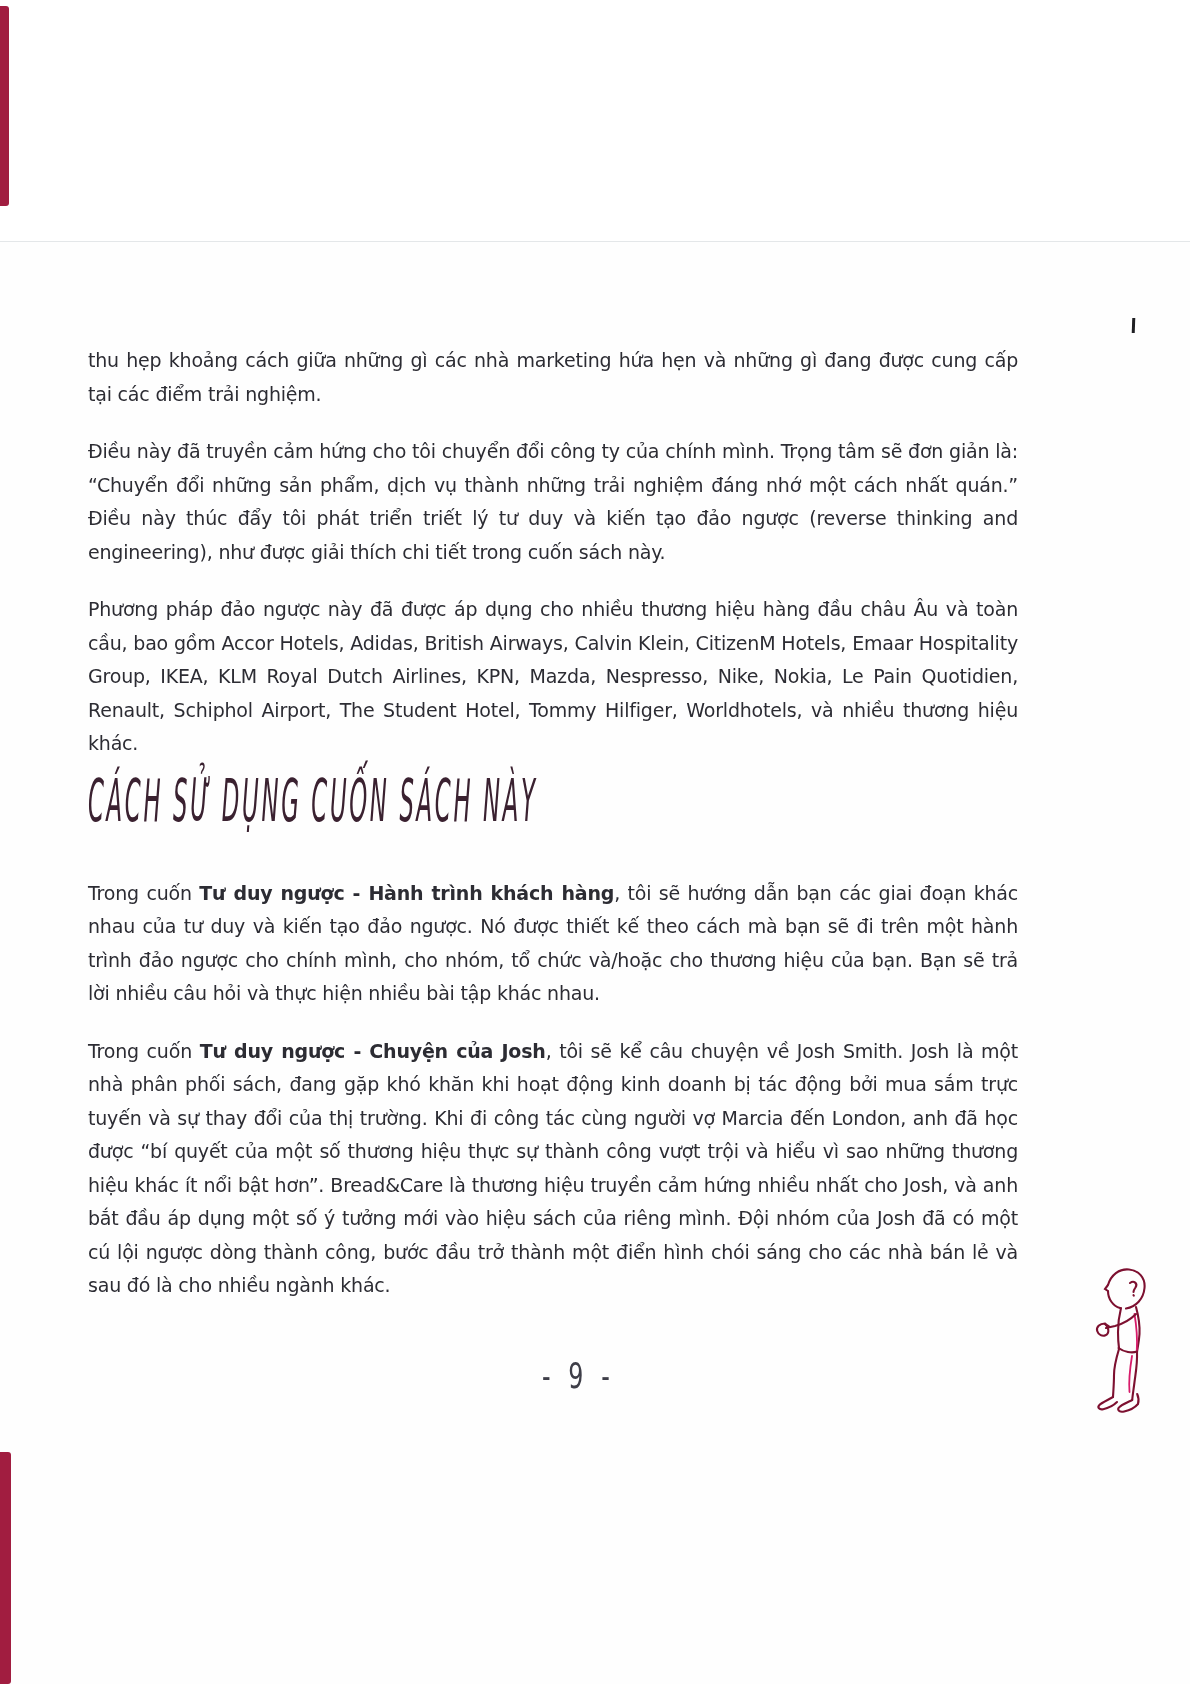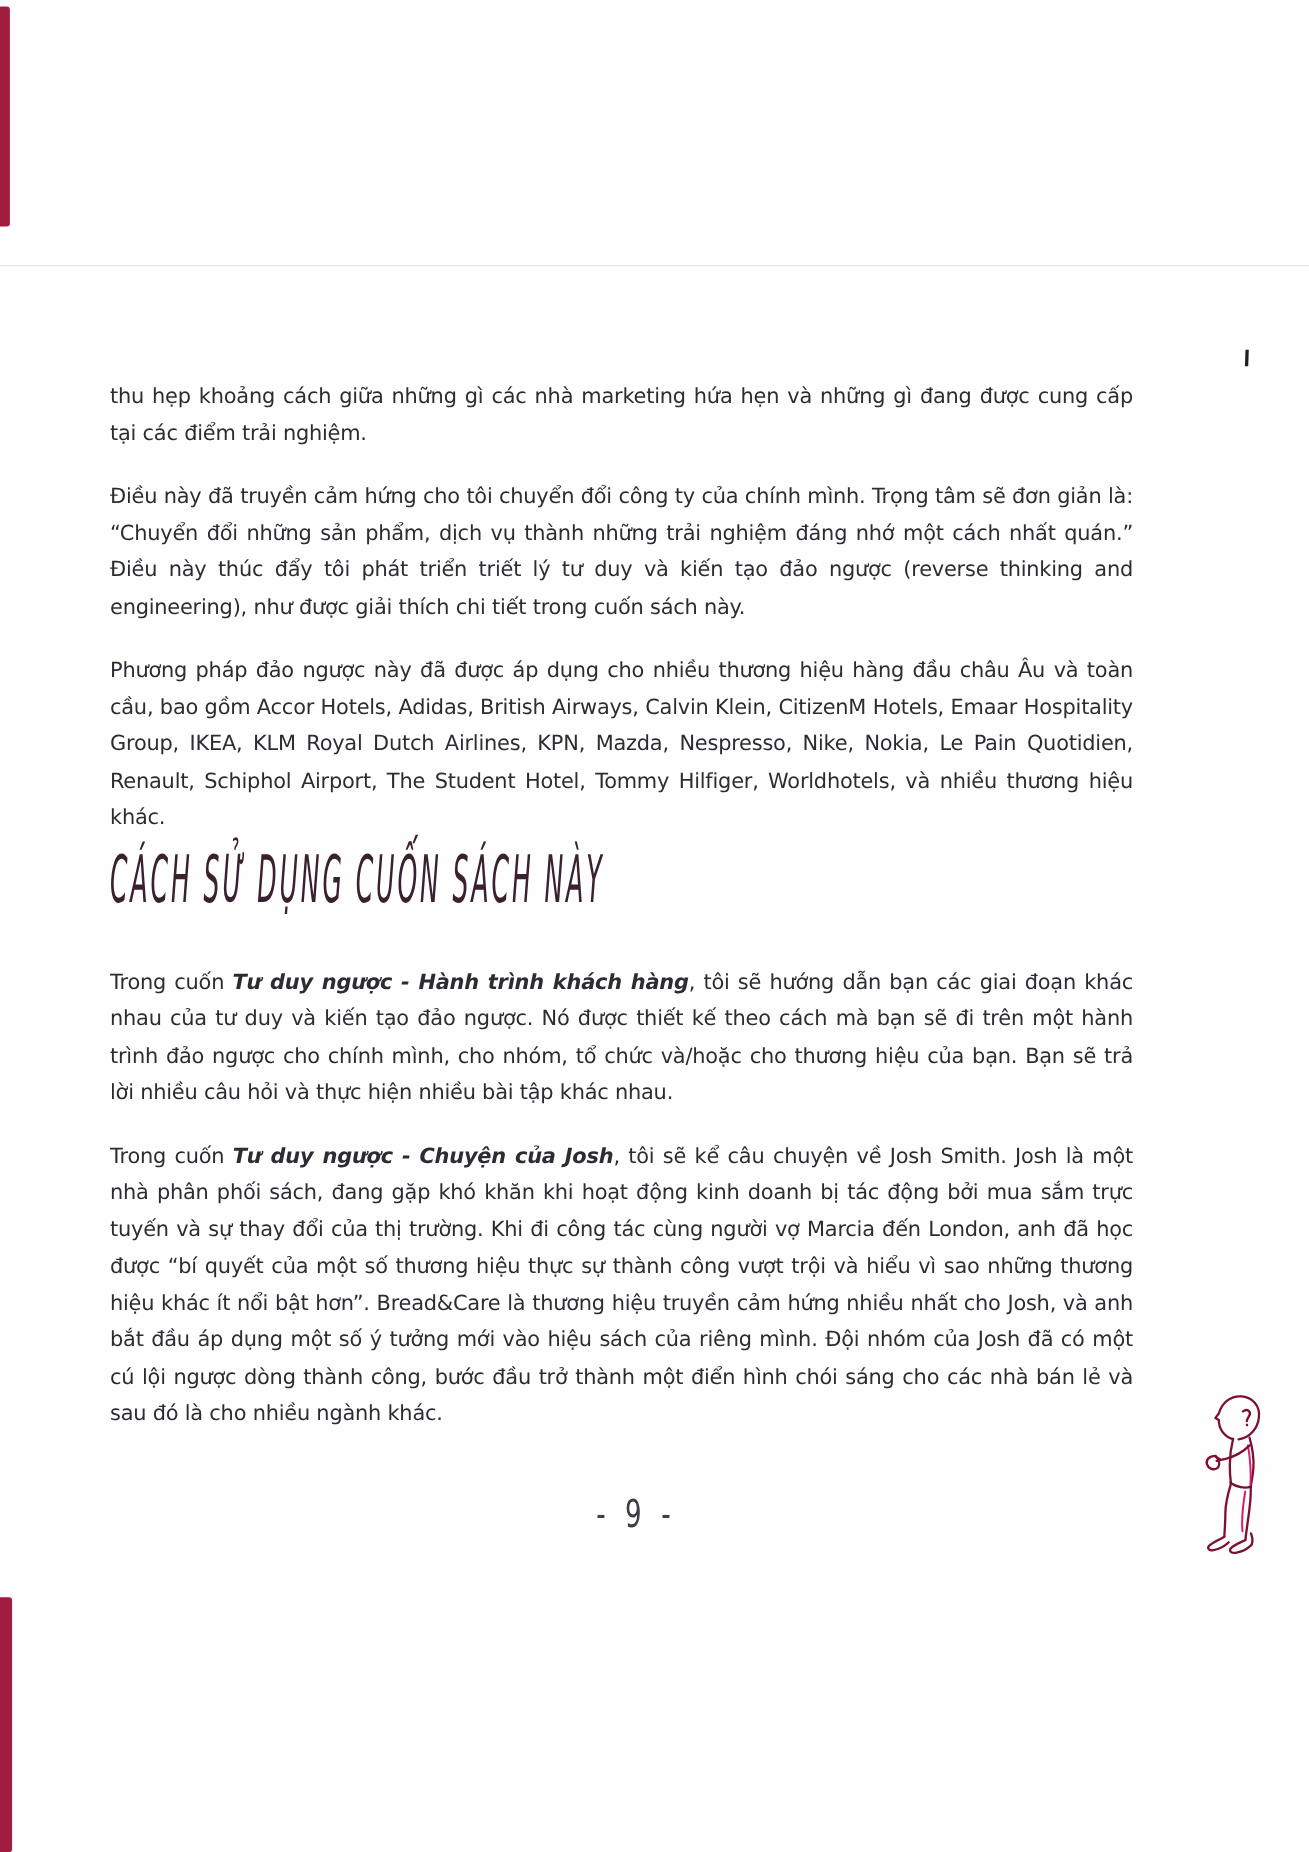--- a/index.html
+++ b/index.html
@@ -13,26 +13,26 @@
     position:absolute;left:0;top:241px;width:1190px;height:1443px;
     background:#fefefe;border-top:1px solid #e4e7e9;
   }
   
   .edge-strip{position:absolute;left:0;border-radius:0 3px 3px 0;}
   .edge-strip.top{top:6px;width:9px;height:200px;}
   .edge-strip.bottom{top:1452px;width:11px;height:232px;}
   
   .artifact-tick{position:absolute;left:1132px;top:318px;width:3px;height:15px;background:#1f1f23;transform:rotate(2deg);}
   .content{
-    position:absolute;left:100px;top:344px;width:930px;
+    position:absolute;left:88px;top:344px;width:930px;
     font-size:19px;line-height:33.5px;letter-spacing:-0.2px;
     text-align:justify;
   }
   .content p{margin:0 0 24px 0;}
-  .bi{font-weight:bold;font-style:italic;}
+  .bi{font-weight:bold;}
   .heading-wrap{height:64px;margin:2px 0 28px 0;overflow:visible;white-space:nowrap;font-style:italic;}
   .heading-wrap span{
     display:inline-block;font-size:44px;font-weight:400;
     letter-spacing:5px;transform:scale(0.52,1.35);transform-origin:0 60%;
   }
   .page-number{
     position:absolute;left:88px;top:1360px;width:930px;text-align:center;
     font-size:28px;letter-spacing:6px;
   }
   .page-number span{display:inline-block;transform:scale(0.85,1.25) translateX(30px);}

